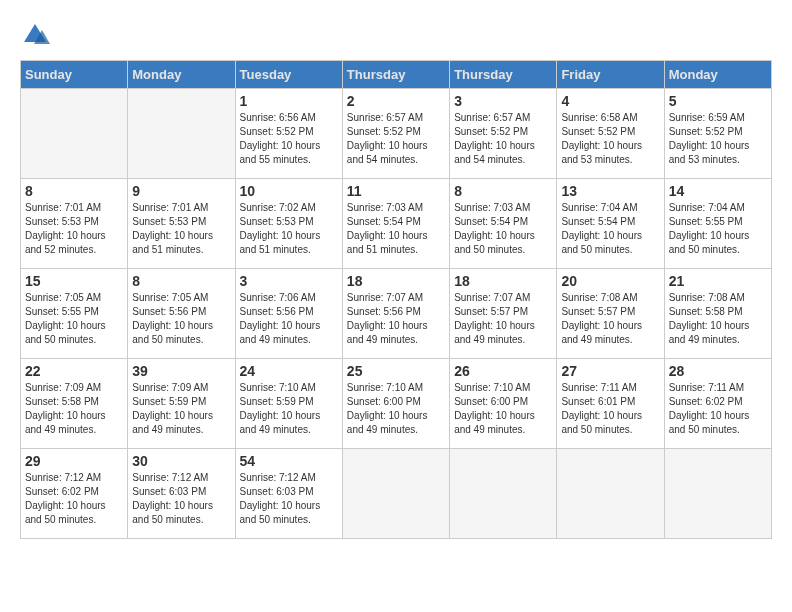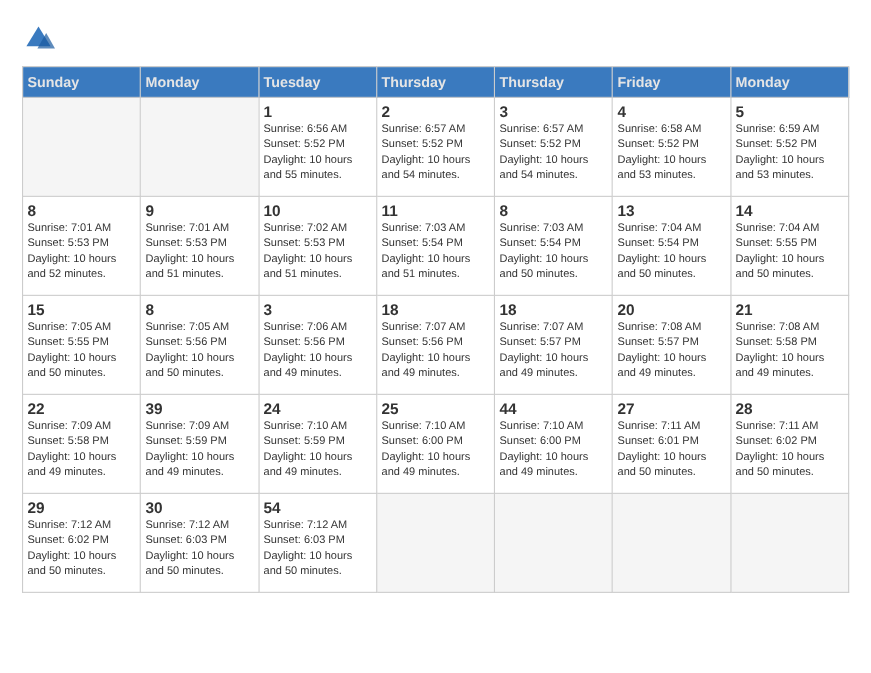--- a/index.html
+++ b/index.html
@@ -210,21 +210,21 @@
         </td>
         <td>
           <span class="day-num">24</span>
           <div class="day-detail">Sunrise: 7:10 AM<br>Sunset: 5:59 PM<br>Daylight: 10 hours and 49 minutes.</div>
         </td>
         <td>
           <span class="day-num">25</span>
           <div class="day-detail">Sunrise: 7:10 AM<br>Sunset: 6:00 PM<br>Daylight: 10 hours and 49 minutes.</div>
         </td>
         <td>
-          <span class="day-num">44</span>
+          <span class="day-num">26</span>
           <div class="day-detail">Sunrise: 7:10 AM<br>Sunset: 6:00 PM<br>Daylight: 10 hours and 49 minutes.</div>
         </td>
         <td>
           <span class="day-num">27</span>
           <div class="day-detail">Sunrise: 7:11 AM<br>Sunset: 6:01 PM<br>Daylight: 10 hours and 50 minutes.</div>
         </td>
         <td>
           <span class="day-num">28</span>
           <div class="day-detail">Sunrise: 7:11 AM<br>Sunset: 6:02 PM<br>Daylight: 10 hours and 50 minutes.</div>
         </td>

